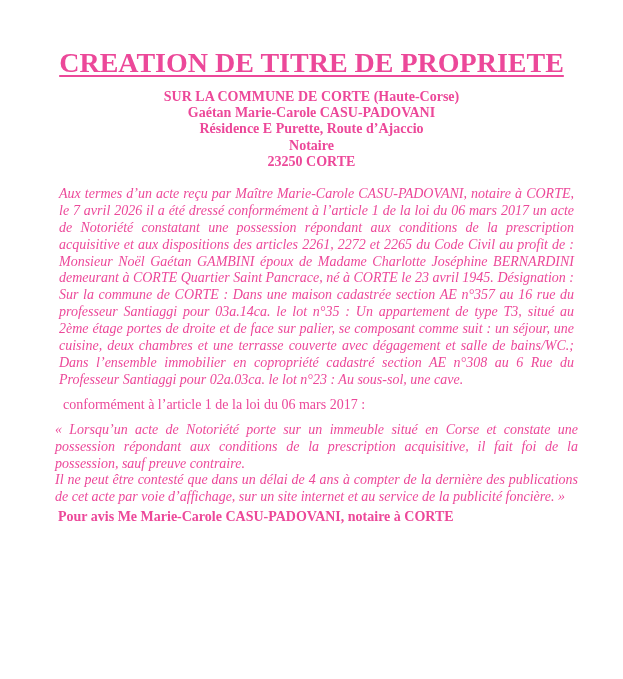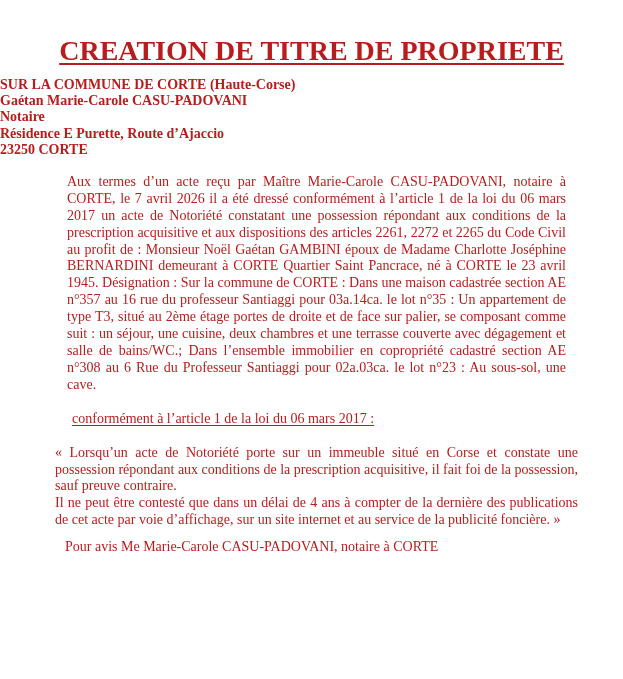--- a/index.html
+++ b/index.html
@@ -5,76 +5,78 @@
   html, body {
     margin: 0;
     padding: 0;
     background: #ffffff;
   }
   .page {
     position: relative;
     width: 623px;
     height: 679px;
     background: #ffffff;
-    color: #b91c1c;
+    color: #ec4899;
     font-family: "Liberation Serif", "DejaVu Serif", serif;
     font-size: 14px;
     line-height: 16.9px;
     overflow: hidden;
     box-sizing: border-box;
-    padding-top: 43px;
+    padding-top: 55px;
   }
   .doc-title {
     text-align: center;
     font-weight: bold;
     text-decoration: underline;
     text-underline-offset: 3px;
     margin: 0 0 17px 0;
   }
   .header-block {
-    text-align: left;
+    text-align: center;
     font-weight: bold;
     margin: 0 0 16px 0;
   }
   .header-block div {
     line-height: 16.2px;
   }
   .body-block {
     padding-left: 55px;
     padding-right: 45px;
   }
   .body-paragraph {
     text-align: justify;
-    margin: 12px;
+    margin: 4px;
+    font-style: italic;
   }
   .underlined-line {
-    text-decoration: underline;
     text-underline-offset: 2px;
-    margin: 17px;
+    margin: 8px;
   }
   .quote-paragraph {
+    font-style: italic;
     text-align: justify;
     margin: 0;
   }
   .closing-line {
-    margin: 10px;
+    margin: 3px;
+    font-weight: bold;
   }
 </style>
 </head>
 <body>
 
 <div class="page">
 
   <h1 class="doc-title">CREATION DE TITRE DE PROPRIETE</h1>
 
   <div class="header-block">
     <div>SUR LA COMMUNE DE CORTE (Haute-Corse)</div>
     <div>Gaétan Marie-Carole CASU-PADOVANI</div>
+    <div>Résidence E Purette, Route d’Ajaccio</div>
     <div>Notaire</div>
-    <div>Résidence E Purette, Route d’Ajaccio</div>
     <div>23250 CORTE</div>
   </div>
 
   <div class="body-block">
     <p class="body-paragraph">Aux termes d’un acte reçu par Maître Marie-Carole CASU-PADOVANI, notaire à CORTE, le 7 avril 2026 il a été dressé conformément à l’article 1 de la loi du 06 mars 2017 un acte de Notoriété constatant une possession répondant aux conditions de la prescription acquisitive et aux dispositions des articles 2261, 2272 et 2265 du Code Civil au profit de : Monsieur Noël Gaétan GAMBINI époux de Madame Charlotte Joséphine BERNARDINI demeurant à CORTE Quartier Saint Pancrace, né à CORTE le 23 avril 1945. Désignation : Sur la commune de CORTE : Dans une maison cadastrée section AE n°357 au 16 rue du professeur Santiaggi pour 03a.14ca. le lot n°35 : Un appartement de type T3, situé au 2ème étage portes de droite et de face sur palier, se composant comme suit : un séjour, une cuisine, deux chambres et une terrasse couverte avec dégagement et salle de bains/WC.; Dans l’ensemble immobilier en copropriété cadastré section AE n°308 au 6 Rue du Professeur Santiaggi pour 02a.03ca. le lot n°23 : Au sous-sol, une cave.</p>
 
     <p class="underlined-line">conformément à l’article 1 de la loi du 06 mars 2017 :</p>
 
     <p class="quote-paragraph">« Lorsqu’un acte de Notoriété porte sur un immeuble situé en Corse et constate une possession répondant aux conditions de la prescription acquisitive, il fait foi de la possession, sauf preuve contraire.</p>
 

